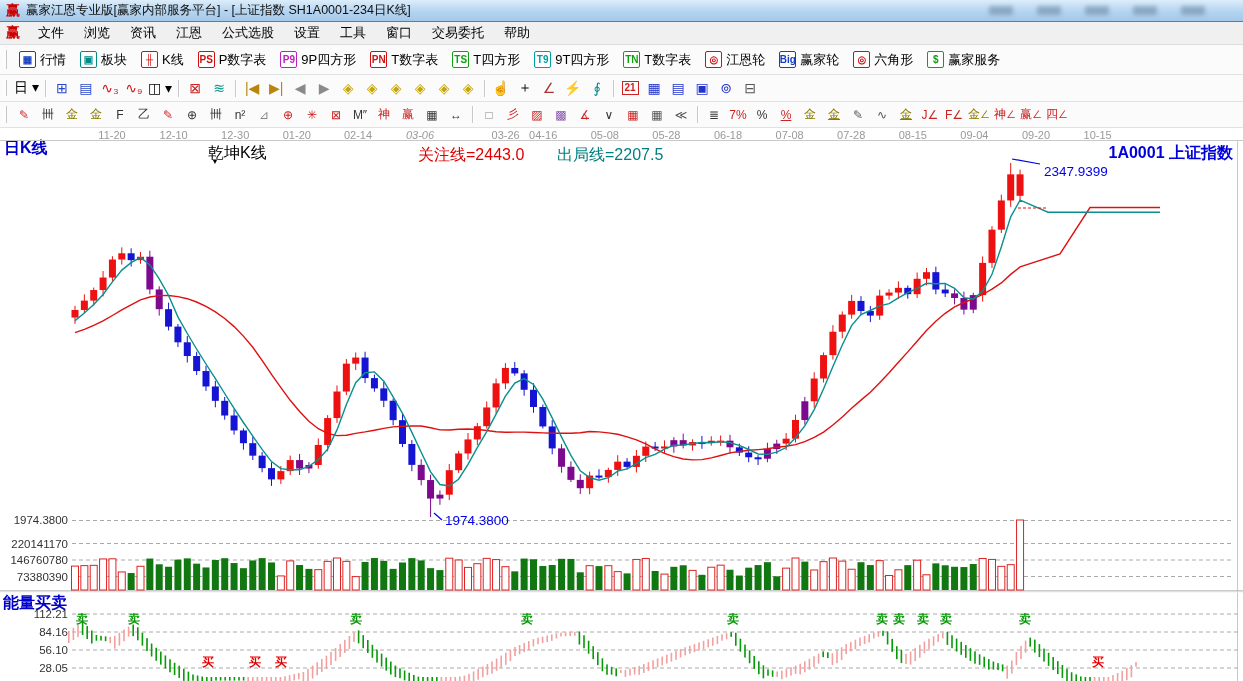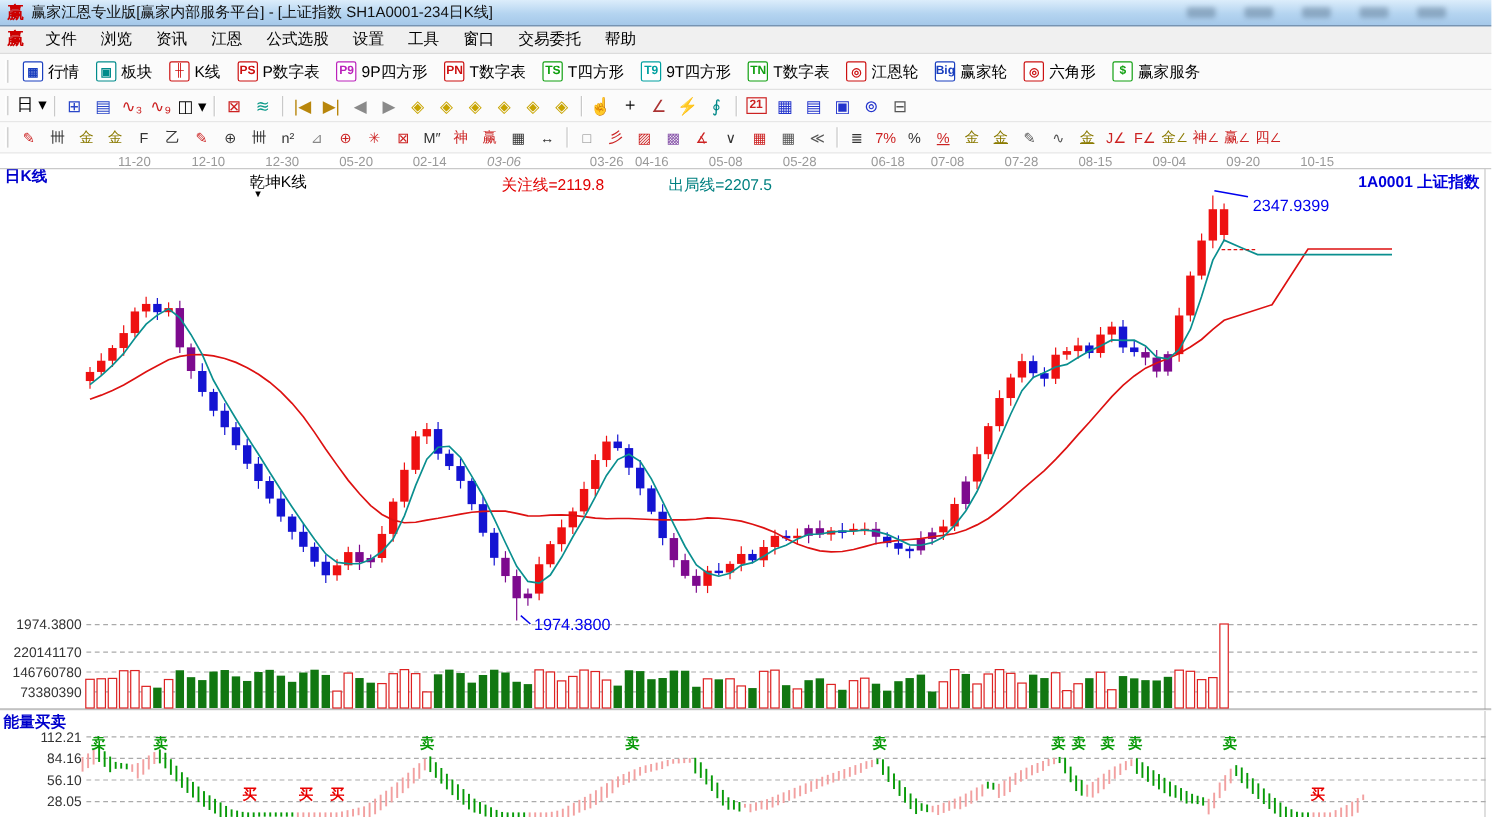--- a/index.html
+++ b/index.html
@@ -35,21 +35,21 @@
   .tb-icon-btn { min-width:22px; height:21px; display:flex; align-items:center; justify-content:center;
     font-size:14px; margin:0 1px; cursor:default; white-space:nowrap; border:1px solid transparent; }
   .tb-icon-btn.boxed span { border:1.5px solid #cc2222; padding:0 2px; font-size:10px; font-weight:bold; line-height:12px; }
   .tb-icon-btn.u span { text-decoration:underline; }
   .tb-icon-btn.small { font-size:12px; }
   .tb-sep { width:1px; height:17px; background:#c9c9c9; box-shadow:1px 0 0 #fff; margin:0 4px; }
   
   #chart-region { position:relative; width:1243px; height:554px; background:#fff; }
   #chart-svg { position:absolute; left:0; top:0; }
   .date-label { position:absolute; top:1px; font-size:11px; color:#999; transform:translateX(-50%); white-space:nowrap; }
-  .overlay-label { position:absolute; font-size:13px; white-space:nowrap; }
+  .overlay-label { position:absolute; font-size:16px; white-space:nowrap; }
   #pane-type-label   { left:4px;  top:10px; color:#0000cc; font-weight:bold; }
   #kline-mode-label  { left:208px; top:15px; color:#000; }
   #kline-mode-arrow  { left:211px; top:29px; font-size:8px; color:#000; }
   #attention-label   { left:418px; top:17px; color:#e00000; }
   #exit-label        { left:557px; top:17px; color:#008080; }
   #symbol-label      { right:10px; top:15px; color:#0000dd; font-weight:bold; }
   #indicator-label   { left:3px; top:465px; color:#0000cc; font-weight:bold; }
 </style>
 </head>
 <body>
@@ -363,35 +363,35 @@
     </div>
     <div class="tb-icon-btn small">
       <span style="color: rgb(204, 34, 34);">四∠</span>
     </div>
   </div>
 
 <div id="chart-region">
   <div class="overlay-label" id="pane-type-label">日K线</div>
   <div class="overlay-label" id="kline-mode-label">乾坤K线</div>
   <div class="overlay-label" id="kline-mode-arrow">▼</div>
-  <div class="overlay-label" id="attention-label">关注线=2119.8</div>
+  <div class="overlay-label" id="attention-label">关注线=2443.0</div>
   <div class="overlay-label" id="exit-label">出局线=2207.5</div>
   <div class="overlay-label" id="symbol-label">1A0001 上证指数</div>
   <div class="overlay-label" id="indicator-label">能量买卖</div>
 <div class="date-label" style="left: 112px;">11-20</div>
     <div class="date-label" style="left: 173.6px;">12-10</div>
     <div class="date-label" style="left: 235.2px;">12-30</div>
-    <div class="date-label" style="left: 296.8px;">05-20</div>
+    <div class="date-label" style="left: 296.8px;">01-20</div>
     <div class="date-label" style="left: 358px;">02-14</div>
     <div class="date-label" style="left: 420px; font-style: italic;">03-06</div>
     <div class="date-label" style="left: 481.6px; margin-left: 24px;">03-26</div>
     <div class="date-label" style="left: 543.2px;">04-16</div>
     <div class="date-label" style="left: 604.8px;">05-08</div>
     <div class="date-label" style="left: 666.4px;">05-28</div>
-    <div class="date-label" style="left: 728px; margin-left: 12px;">06-18</div>
+    <div class="date-label" style="left: 728px;">06-18</div>
     <div class="date-label" style="left: 789.6px;">07-08</div>
     <div class="date-label" style="left: 851.2px;">07-28</div>
     <div class="date-label" style="left: 912.8px;">08-15</div>
     <div class="date-label" style="left: 974.4px;">09-04</div>
     <div class="date-label" style="left: 1036px;">09-20</div>
     <div class="date-label" style="left: 1097.6px;">10-15</div>
     <svg id="chart-svg" width="1243" height="554">
       <line x1="0" y1="12.5" x2="1243" y2="12.5" stroke="#c9c9c9"></line>
       <line x1="1237.5" y1="12.5" x2="1237.5" y2="553" stroke="#c9c9c9"></line>
       <line x1="72" y1="392.5" x2="1232" y2="392.5" stroke="#aaaaaa" stroke-dasharray="4 3" stroke-width="1"></line>

